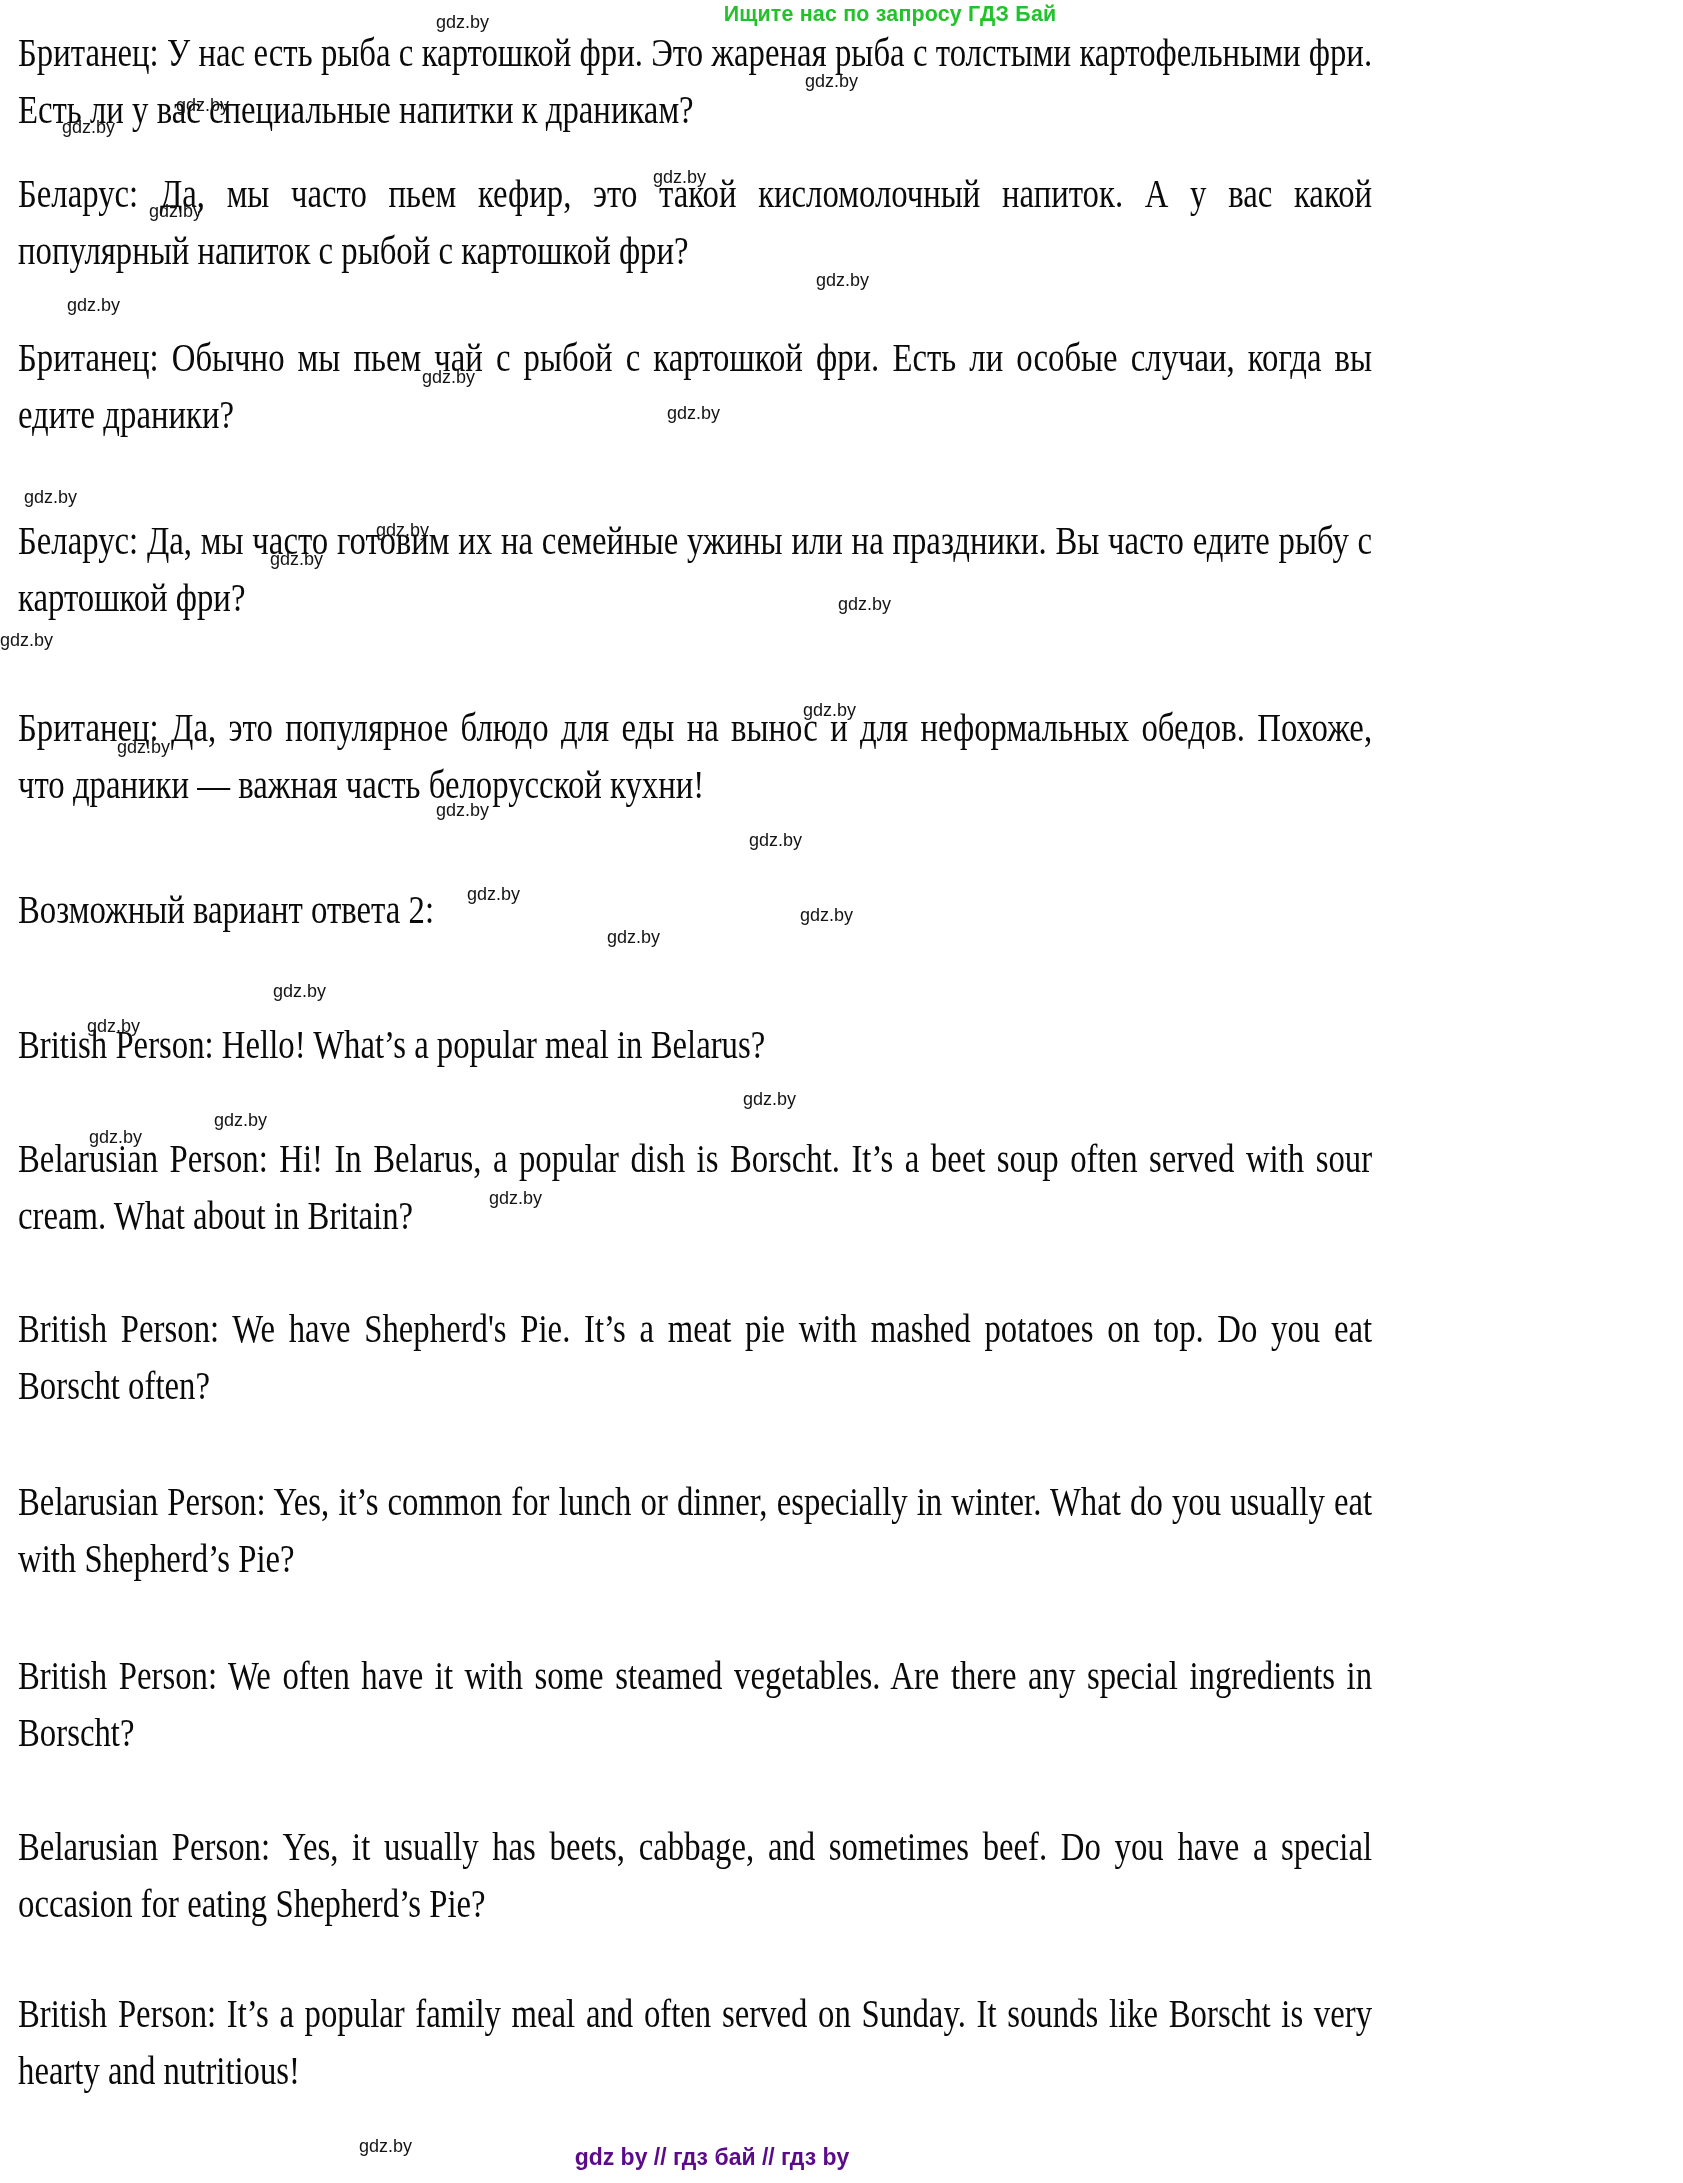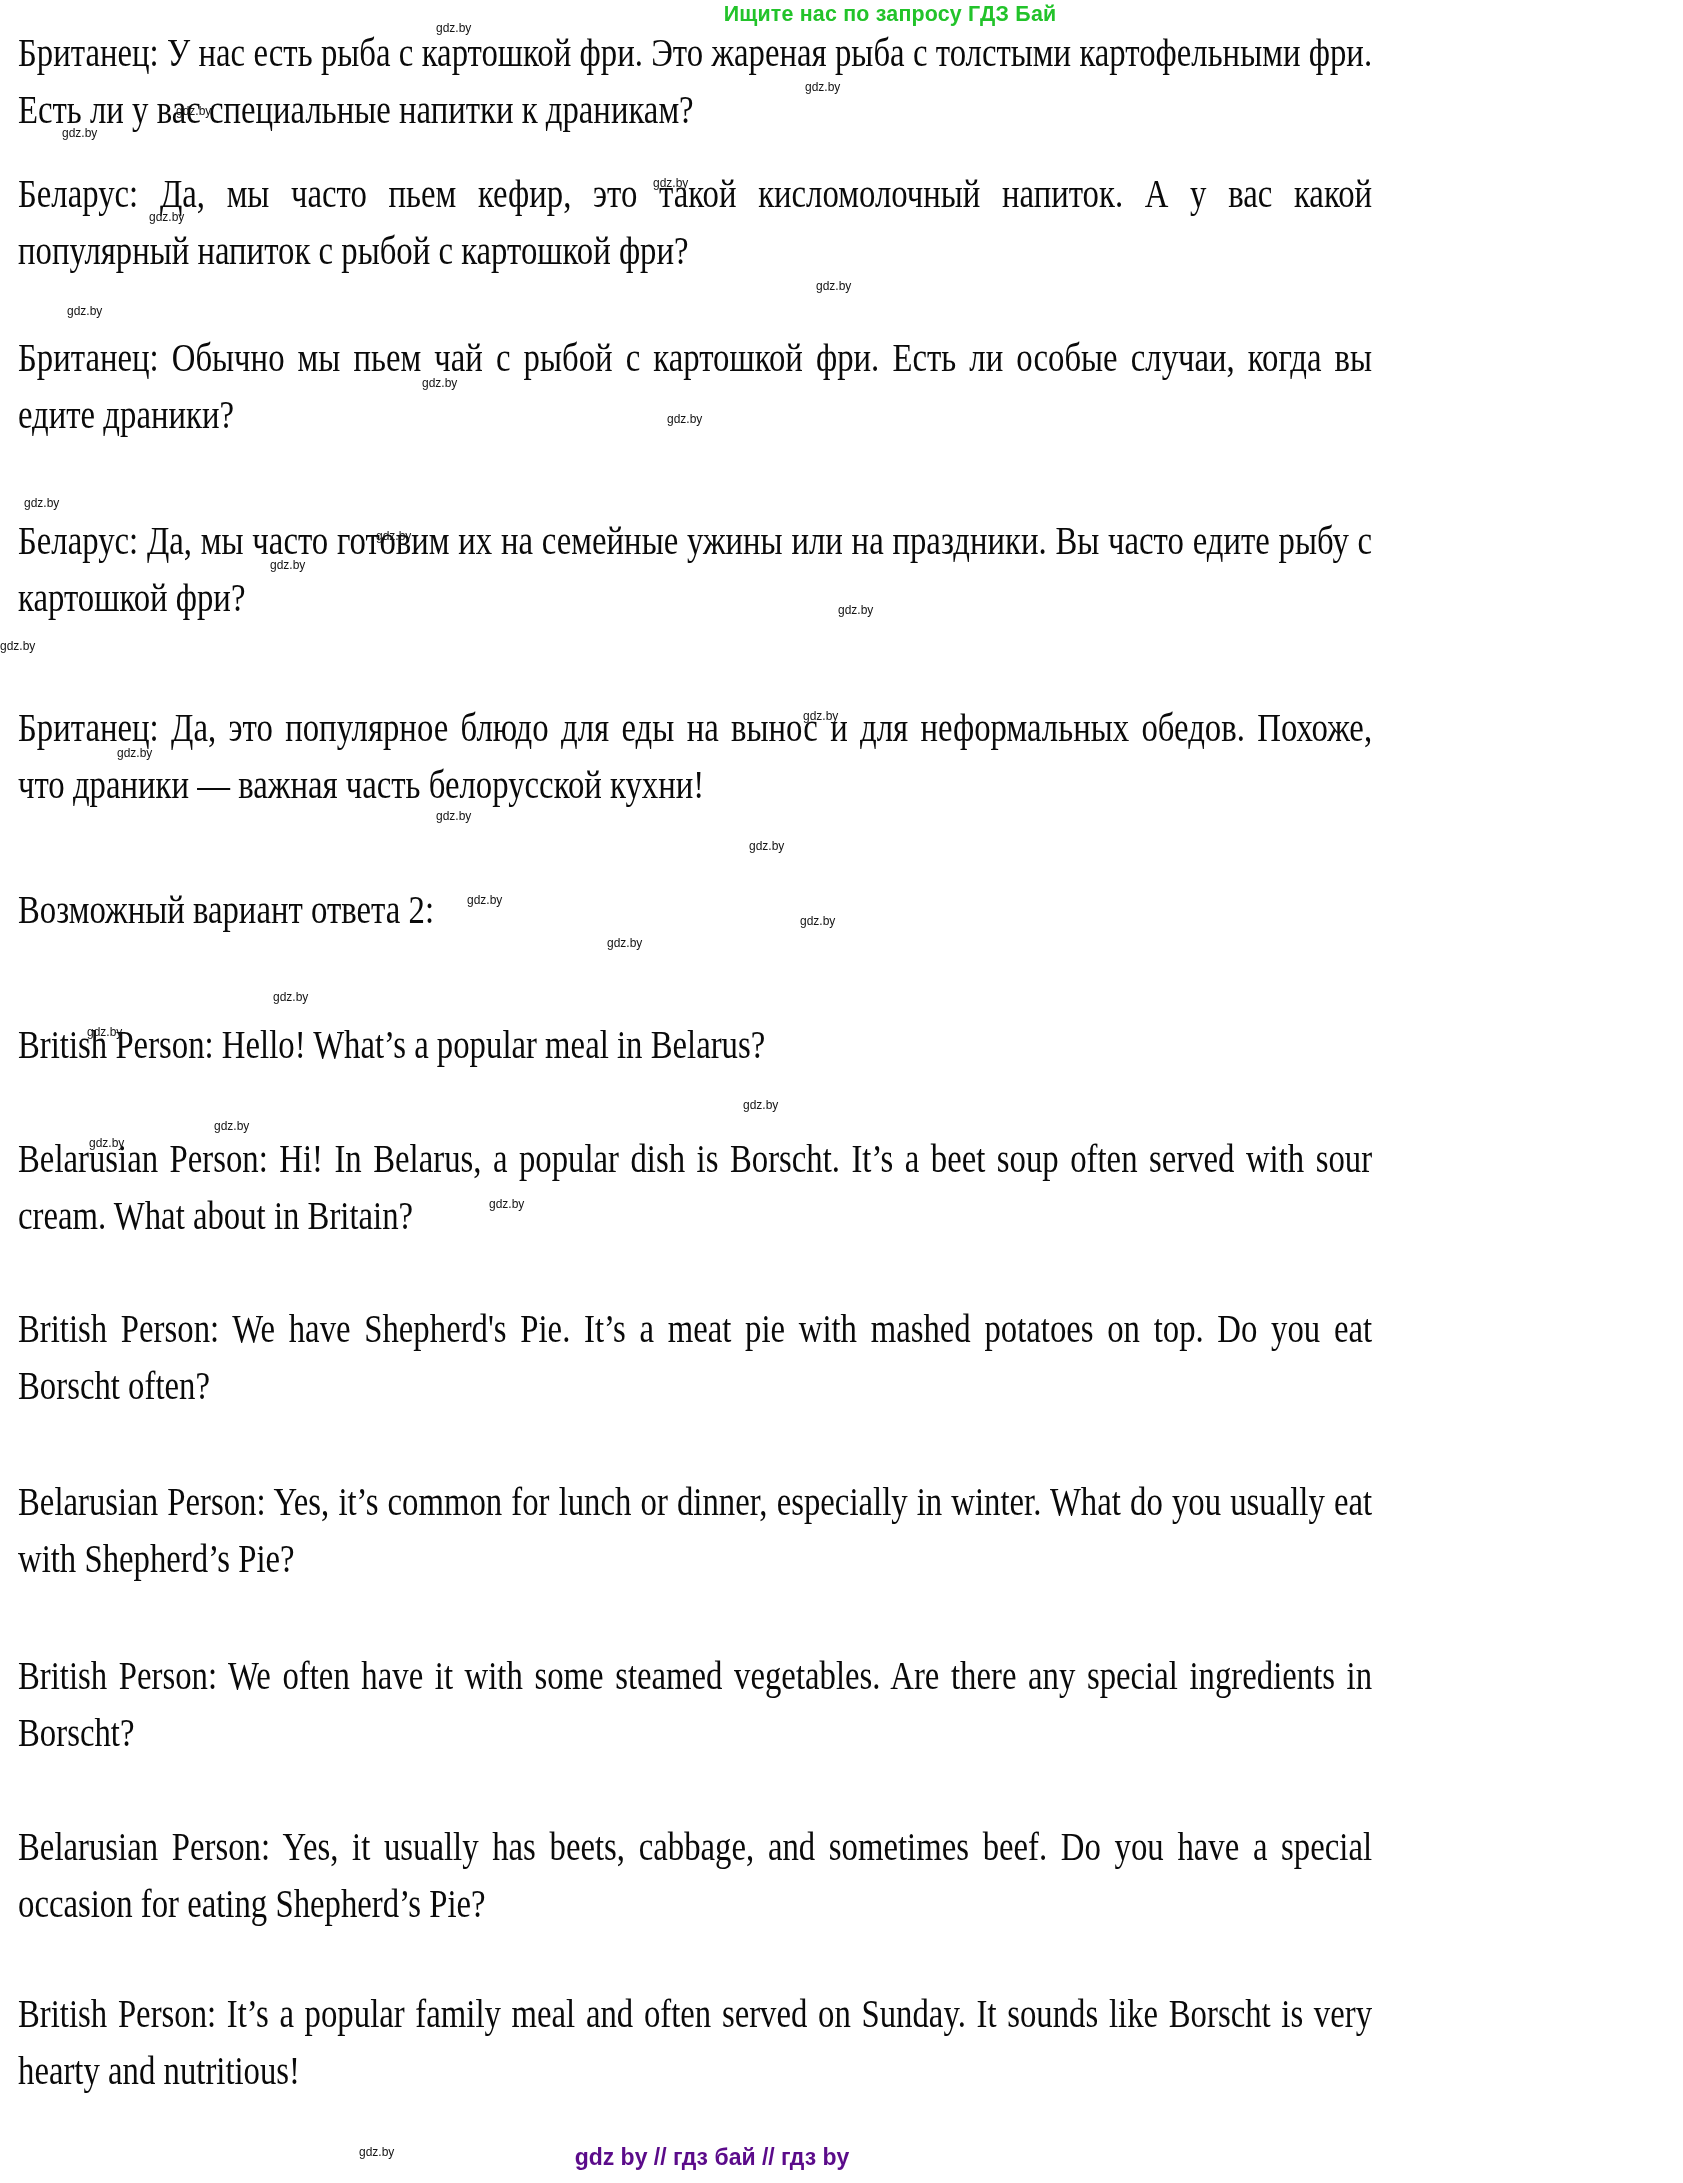--- a/index.html
+++ b/index.html
@@ -63,26 +63,25 @@
     transform-origin: left top;
     color: #0a0a0a;
   }
   
   .para.single { text-align: left; }
 
   
   .wm {
     position: absolute;
     font-family: "Liberation Sans", "DejaVu Sans", sans-serif;
-    font-size: 12px;
+    font-size: 18px;
     line-height: 20px;
     color: #141414;
     white-space: nowrap;
     pointer-events: none;
-    margin-top: 6px;
   }
 </style>
 </head>
 <body>
 
 <div id="page">
 
   <div class="promo-top" style="color: rgb(34, 195, 42);">Ищите нас по запросу ГДЗ Бай</div>
 
   <div id="paragraphs">

